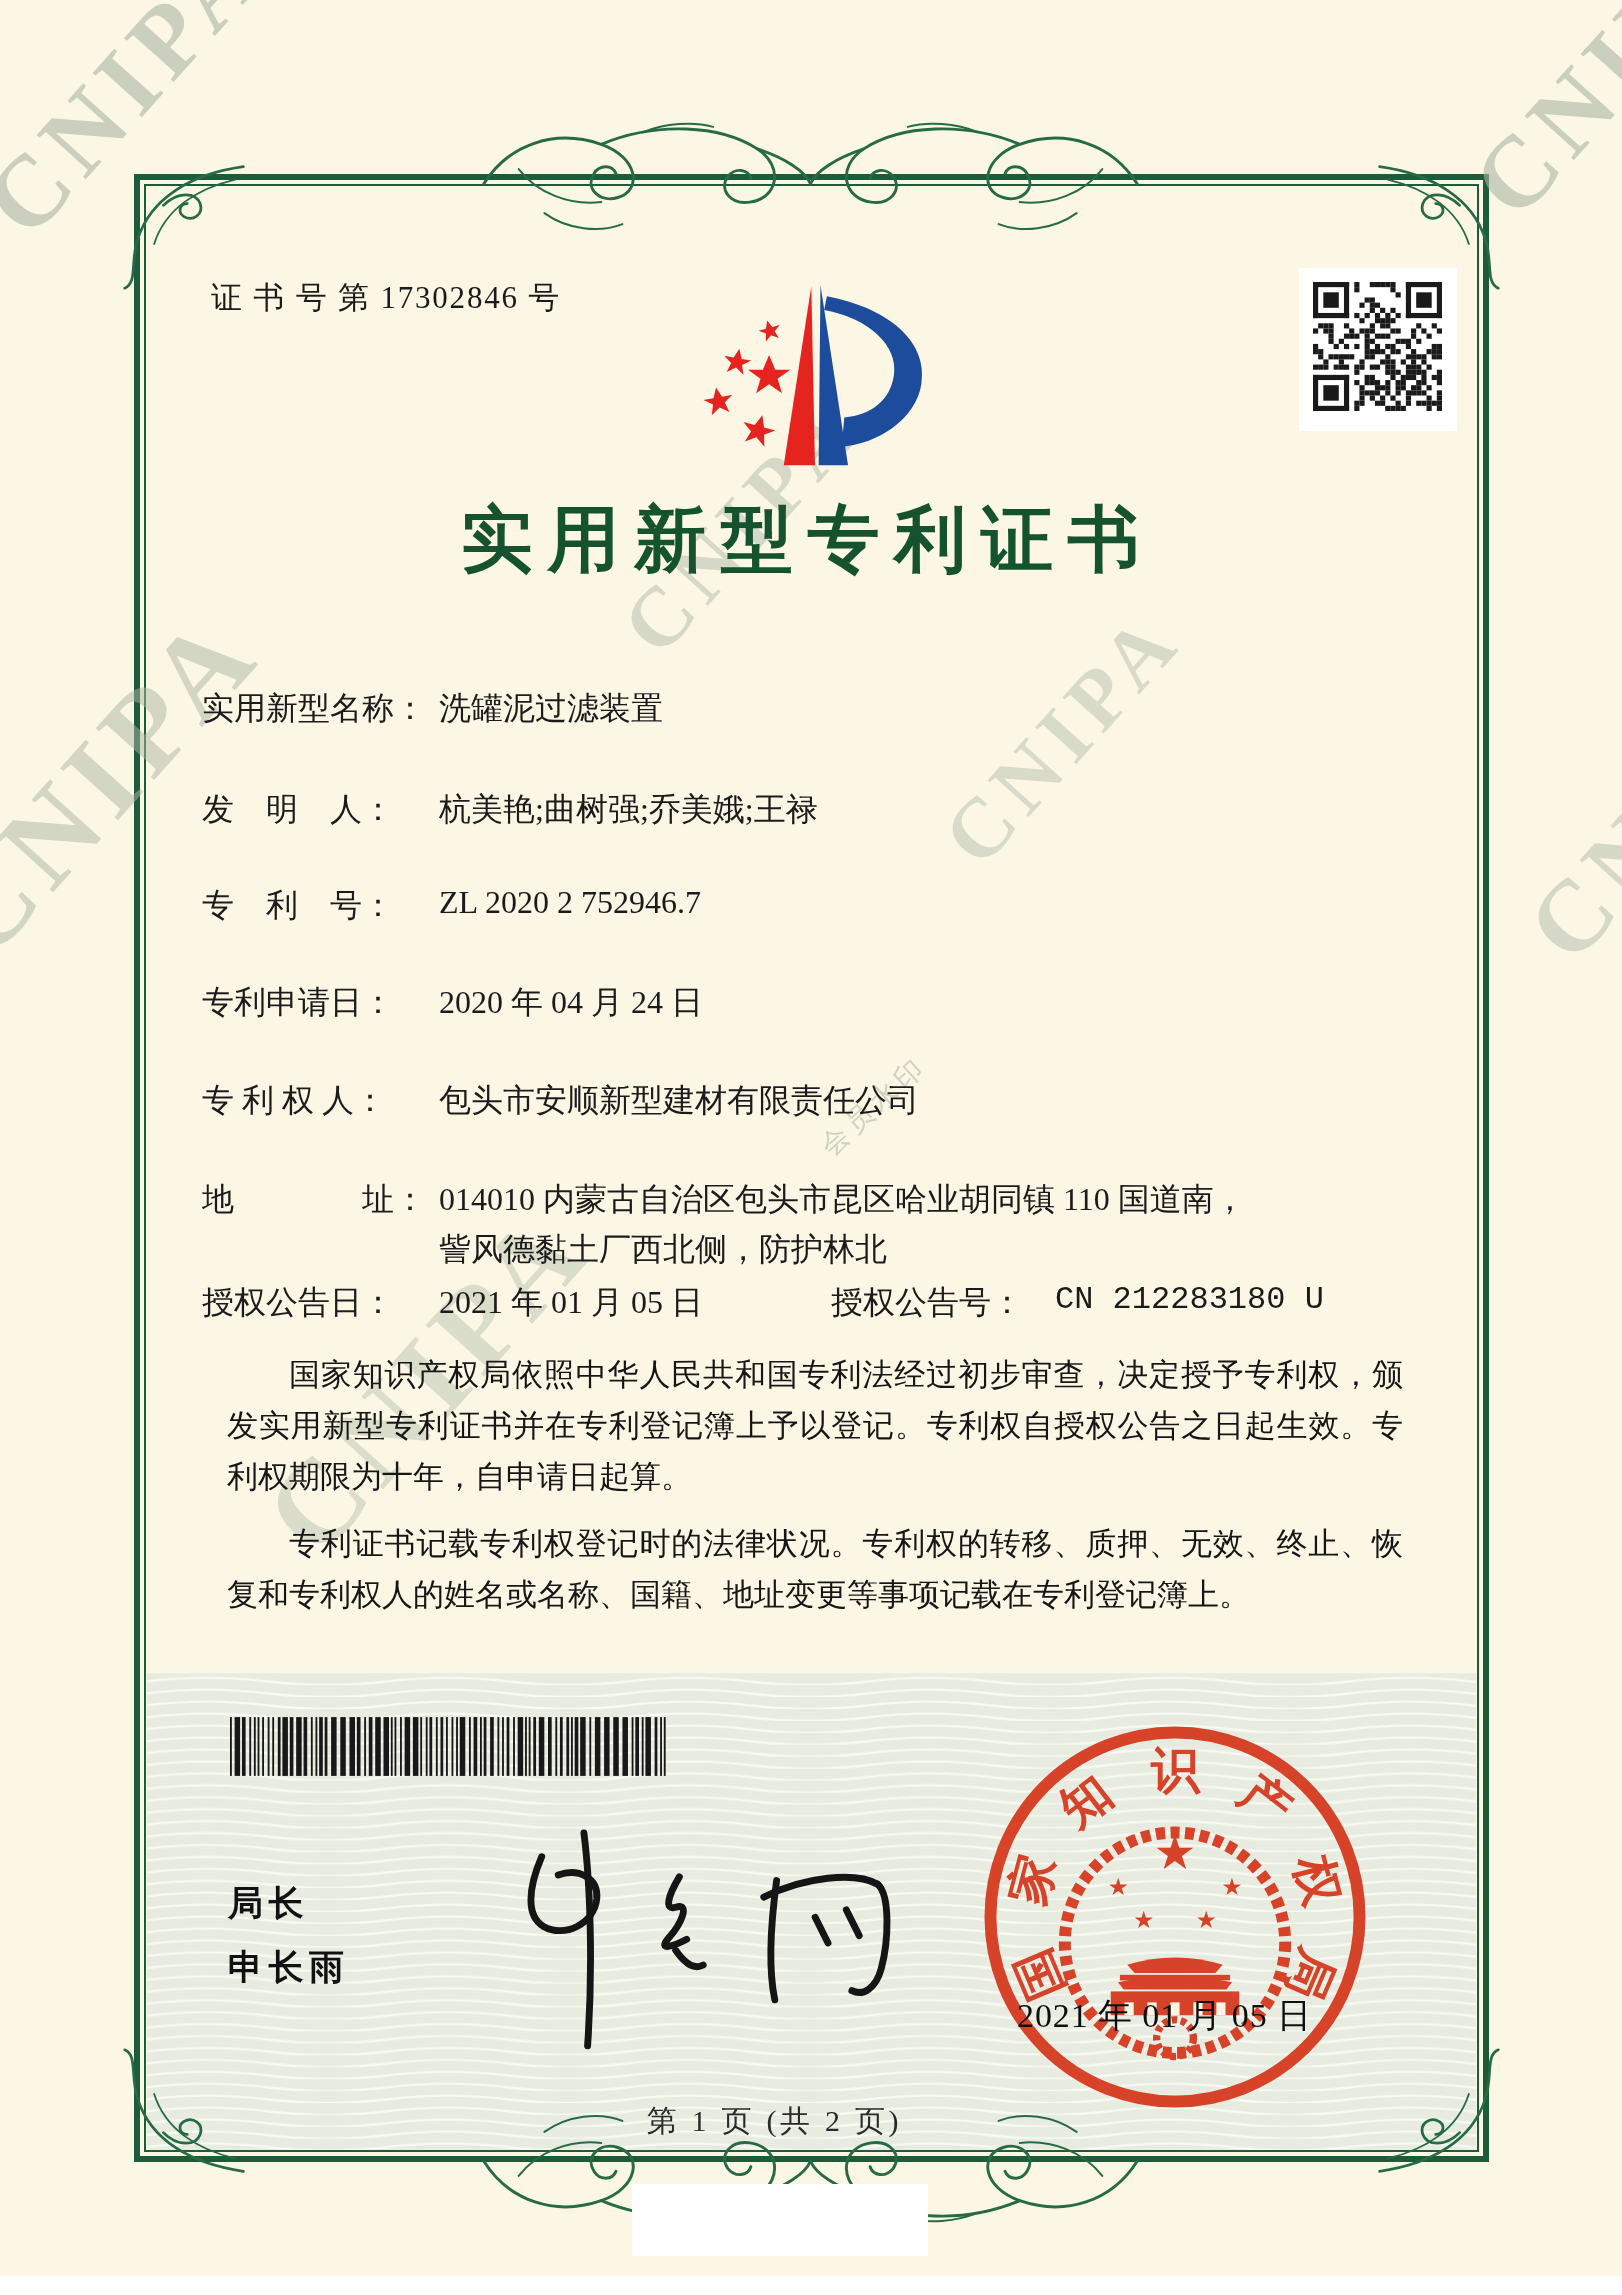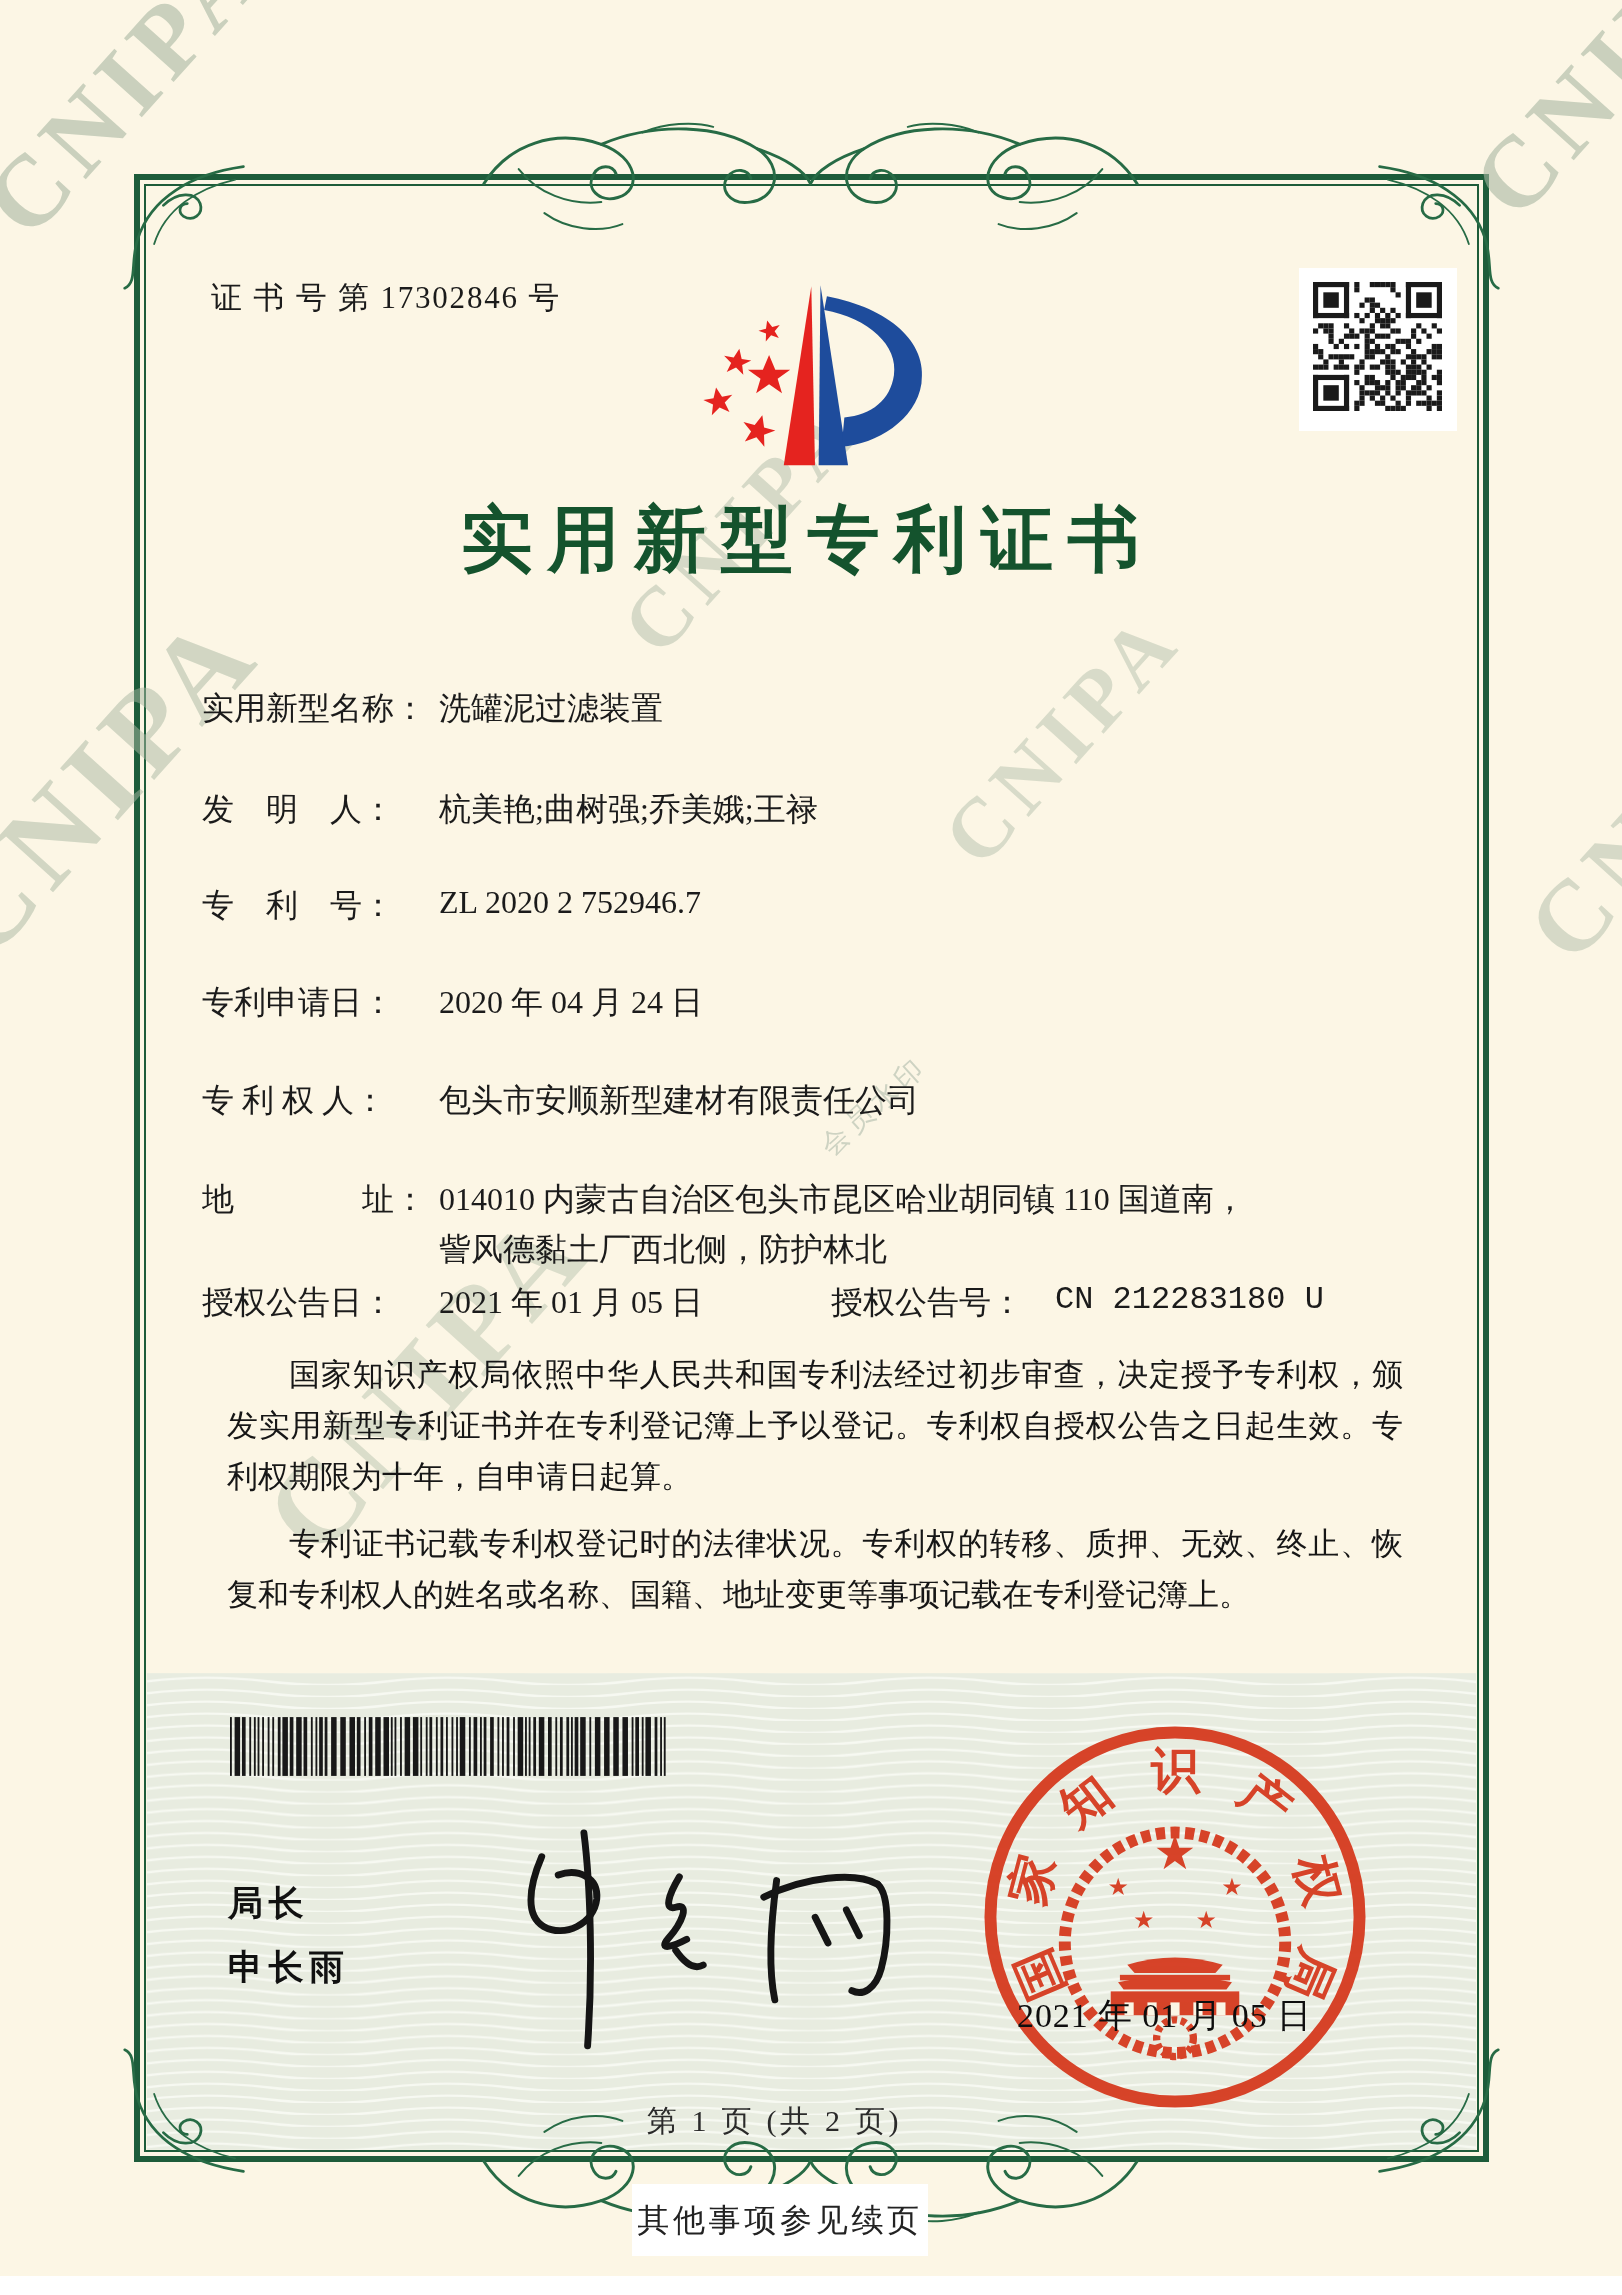--- a/index.html
+++ b/index.html
@@ -528,16 +528,15 @@
         <span class="sealchar" style="left: 265px; top: 58px; color: rgb(214, 58, 31); transform: rotate(37.8deg);">产</span>
         <span class="sealchar" style="left: 317px; top: 138px; color: rgb(214, 58, 31); transform: rotate(75.5deg);">权</span>
         <span class="sealchar" style="left: 310px; top: 232px; color: rgb(214, 58, 31); transform: rotate(113.2deg);">局</span>
       </div>
   </div>
   <div class="abs sealdate">2021 年 01 月 05 日</div>
 
   <div class="abs footer">第 1 页 (共 2 页)</div>
   <div class="bottom-strip"></div>
   <div class="abs contbox"></div>
-  <div class="abs contnote">其他事项参见续页</div>
 
 </div>
 
 
 </body></html>

